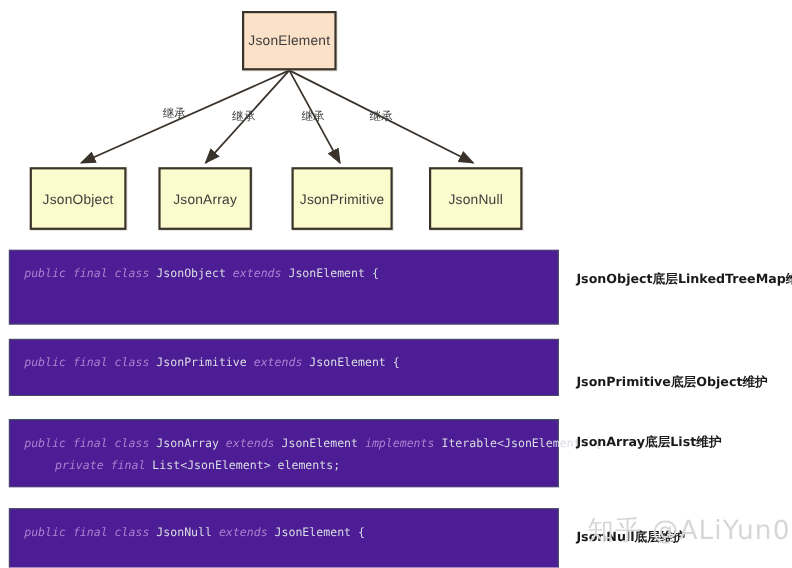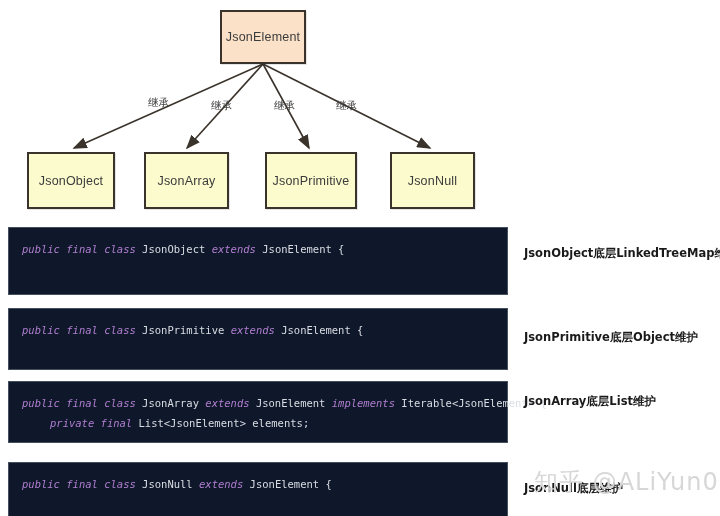--- a/index.html
+++ b/index.html
@@ -59,56 +59,56 @@
   #lbl-1 { left: 148px; top: 96px; }
   #lbl-2 { left: 211px; top: 99px; }
   #lbl-3 { left: 274px; top: 99px; }
   #lbl-4 { left: 336px; top: 99px; }
 
   
   .code-block {
     position: absolute;
     left: 8px;
     width: 500px;
-    background: #0f172a;
+    background: #4c1d95;
     box-sizing: border-box;
     padding: 12px 0 12px 0;
     font-family: "DejaVu Sans Mono", "Liberation Mono", monospace;
     font-size: 10.5px;
     line-height: 20px;
     color: #d9dde3;
     box-shadow: 0 0 0 1px #44505e inset;
   }
   .code-line {
     white-space: pre;
     padding-left: 14px;
   }
   .code-line.indent { padding-left: 42px; }
   .kw {
     color: #b07fd0;
     font-style: italic;
   }
 
   #code-1 { top: 227px; height: 68px; }
-  #code-2 { top: 308px; height: 62px; }
+  #code-2 { top: 308px; height: 52px; }
   #code-3 { top: 381px; height: 62px; }
   #code-4 { top: 462px; height: 62px; }
 
   
   .note {
     position: absolute;
     left: 524px;
     font-size: 11.5px;
     font-weight: bold;
     color: #1a1a1a;
     font-family: "DejaVu Sans", "Liberation Sans", sans-serif;
     white-space: nowrap;
   }
   #note-1 { top: 246px; }
-  #note-2 { top: 330px; }
+  #note-2 { top: 340px; }
   #note-3 { top: 394px; }
   #note-4 { top: 481px; }
 
   
   #watermark {
     position: absolute;
     left: 534px;
     top: 466px;
     font-size: 24px;
     color: #d7d7d7;

